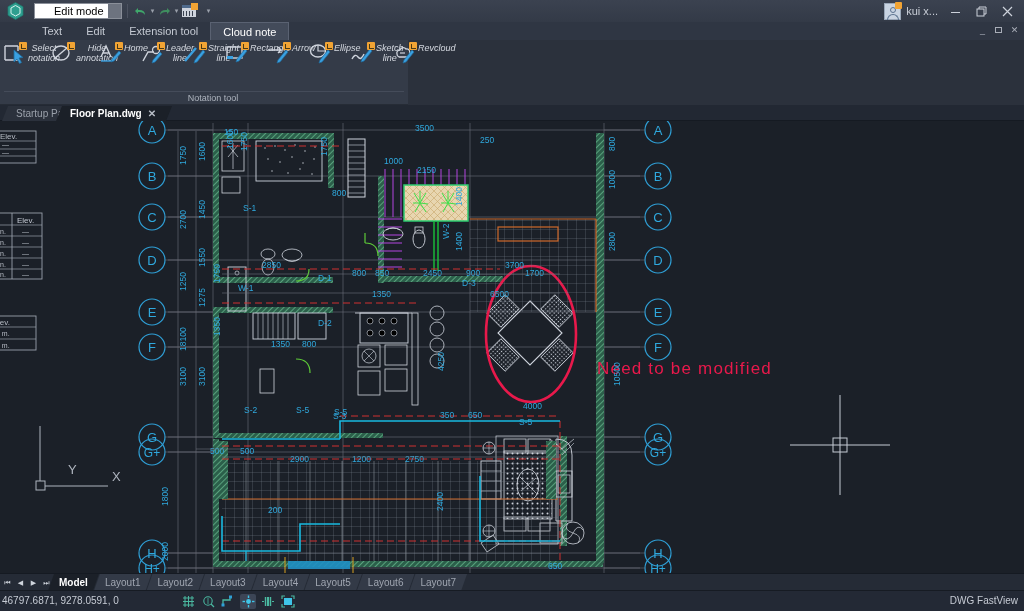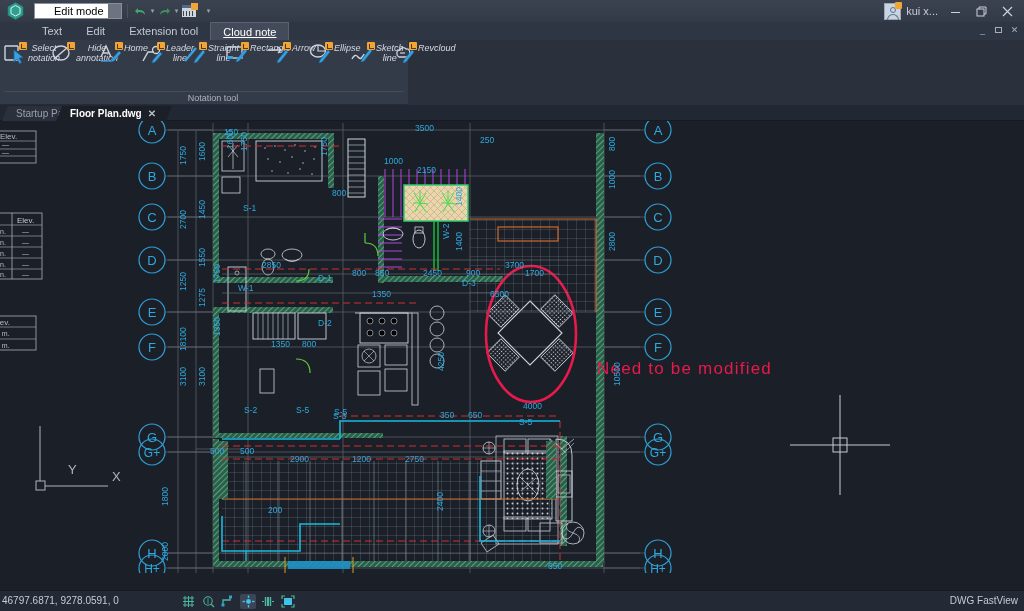--- a/index.html
+++ b/index.html
@@ -93,21 +93,21 @@
     position: absolute; left: 0; top: 22px; width: 1024px; height: 18px;
     background: #2f3643;
   }
   .menu-tabs { position: absolute; left: 30px; top: 0; display: flex; height: 18px; }
   .mtab {
     font-size: 11px; color: #c4c9d2; padding: 0 12px; height: 18px;
     display: flex; align-items: center; white-space: nowrap;
   }
   .mtab.active {
     background: #434b5a; color: #ffffff;
-    border: 1px solid #5a6272; border-bottom: none; text-decoration: underline;
+    border: 1px solid #5a6272; border-bottom: none;
   }
   .menubar-right {
     position: absolute; right: 2px; top: 1px; display: flex; align-items: center; gap: 1px;
   }
   .mini-btn {
     width: 15px; height: 14px; display: flex; align-items: center; justify-content: center;
     color: #a9aeb8; font-size: 9px;
   }
 
   
@@ -899,20 +899,38 @@
       </g>
 
       <g>
         <line x1="790" y1="324" x2="890" y2="324" stroke="#c6cbd4" stroke-width="1"></line>
         <line x1="840" y1="274" x2="840" y2="374" stroke="#c6cbd4" stroke-width="1"></line>
         <rect x="833" y="317" width="14" height="14" fill="none" stroke="#c6cbd4" stroke-width="1"></rect>
       </g>
     </svg>
   </div>
 
+  <div class="layoutbar">
+    <div class="navbtns">
+      <div class="navb">⏮</div>
+      <div class="navb">◀</div>
+      <div class="navb">▶</div>
+      <div class="navb">⏭</div>
+    </div>
+    <div class="ltabs">
+      <div class="ltab active">Model</div>
+      <div class="ltab">Layout1</div>
+      <div class="ltab">Layout2</div>
+      <div class="ltab">Layout3</div>
+      <div class="ltab">Layout4</div>
+      <div class="ltab">Layout5</div>
+      <div class="ltab">Layout6</div>
+      <div class="ltab">Layout7</div>
+    </div>
+  </div>
 
   <div class="statusbar">
     <div class="coords">46797.6871, 9278.0591, 0</div>
     <div class="sicons">
       <div class="sic">
         <svg width="13" height="13" viewBox="0 0 13 13">
           <g stroke="#4ab8a0" stroke-width="1">
             <line x1="1" y1="3" x2="12" y2="3"></line>
               <line x1="1" y1="6.5" x2="12" y2="6.5"></line>
               <line x1="1" y1="10" x2="12" y2="10"></line>

